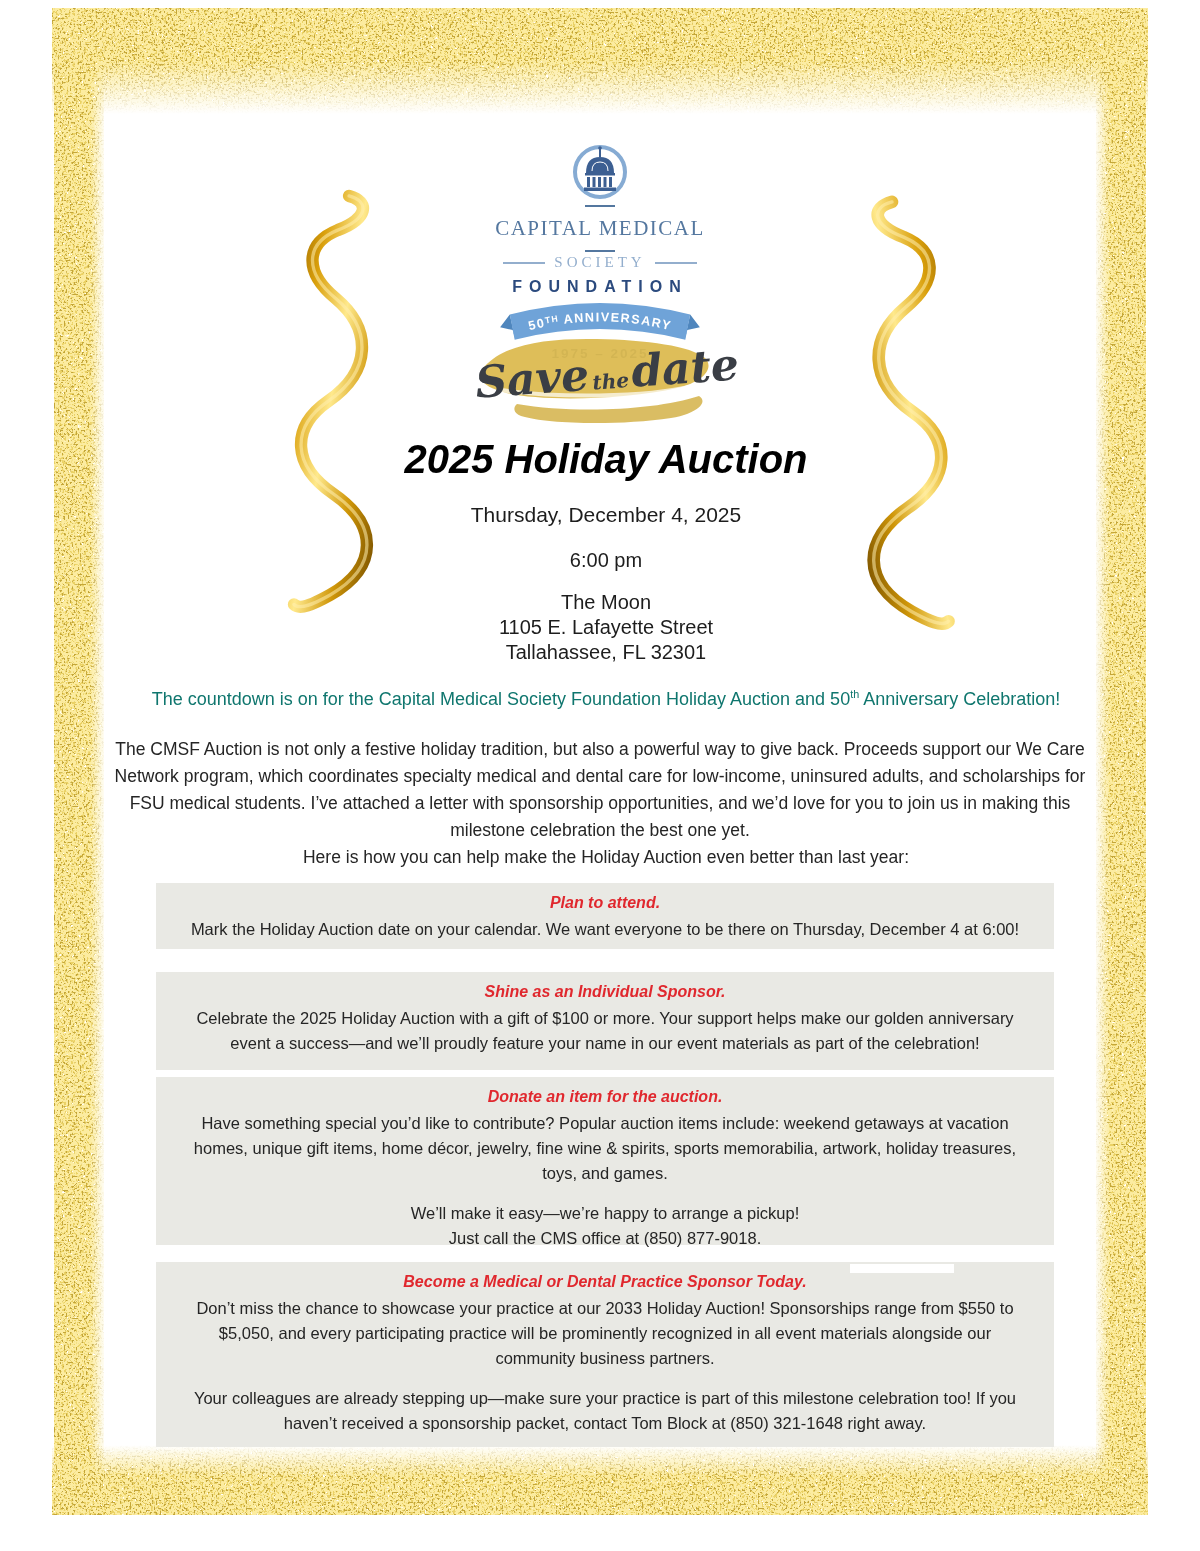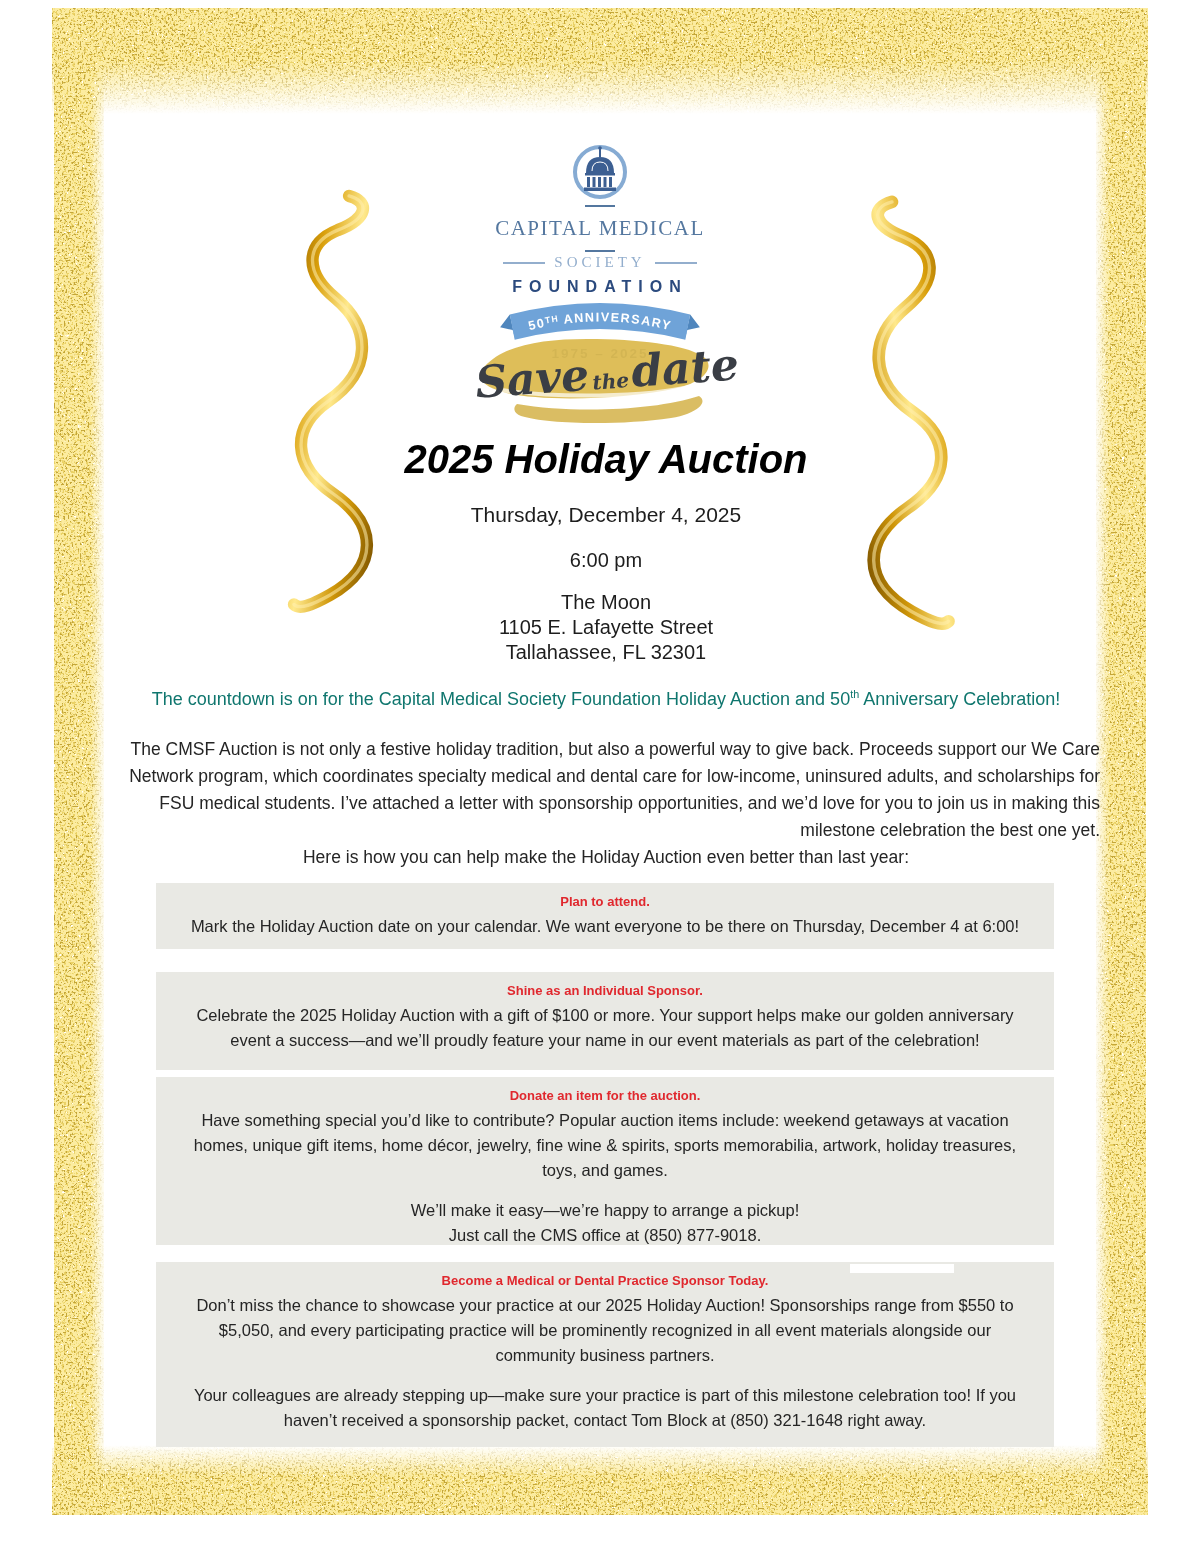--- a/index.html
+++ b/index.html
@@ -30,30 +30,30 @@
   .std-small{font-size:20px;margin:0 3px;}
 
   
   .title{top:437px;font-size:40px;font-weight:bold;font-style:italic;color:#000;}
   .evdate{top:503px;font-size:21px;color:#1d1d1d;}
   .evtime{top:549px;font-size:20px;color:#1d1d1d;}
   .venue{top:590px;font-size:20px;line-height:25px;color:#1d1d1d;}
 
   
   .p1{top:688px;font-size:18px;color:#0f766e;}
-  .p2{top:736px;width:1000px;left:100px;text-align:right;font-size:17.5px;line-height:27px;color:#252525;}
+  .p2{top:736px;width:1000px;left:100px;text-align:center;font-size:17.5px;line-height:27px;color:#252525;}
   .p3{top:847px;font-size:17.5px;color:#252525;}
   sup{font-size:60%;vertical-align:super;}
 
   
   .gbox{
     left:156px;width:898px;background:#e9e9e4;text-align:center;
     box-sizing:border-box;padding:11px 26px 12px;color:#252525;
   }
-  .gbox h3{margin:0 0 5px;font-size:13px;color:#e0282e;}
+  .gbox h3{margin:0 0 5px;font-size:16px;color:#e0282e;font-style:italic;}
   .gbox p{margin:0;font-size:16.5px;line-height:25px;white-space:pre-line;}
   .gbox p + p{margin-top:15px;}
   #box1{top:883px;height:66px;}
   #box2{top:972px;height:98px;}
   #box3{top:1077px;height:168px;}
   #box4{top:1262px;height:185px;}
   .whiteout{left:850px;top:1264px;width:104px;height:9px;background:#ffffff;}
 
   
   .frame{left:0;top:0;}
@@ -225,16 +225,16 @@
   <p>Celebrate the 2025 Holiday Auction with a gift of $100 or more. Your support helps make our golden anniversary event a success—and we’ll proudly feature your name in our event materials as part of the celebration!</p>
 </div>
 <div id="box3" class="abs gbox">
   <h3>Donate an item for the auction.</h3>
   <p>Have something special you’d like to contribute? Popular auction items include: weekend getaways at vacation homes, unique gift items, home décor, jewelry, fine wine &amp; spirits, sports memorabilia, artwork, holiday treasures, toys, and games.</p>
   <p>We’ll make it easy—we’re happy to arrange a pickup!
 Just call the CMS office at (850) 877-9018.</p>
 </div>
 <div id="box4" class="abs gbox">
   <h3>Become a Medical or Dental Practice Sponsor Today.</h3>
-  <p>Don’t miss the chance to showcase your practice at our 2025 Holiday Auction! Sponsorships range from $550 to $5,050, and every participating practice will be prominently recognized in all event materials alongside our community business partners.</p>
+  <p>Don’t miss the chance to showcase your practice at our 2033 Holiday Auction! Sponsorships range from $550 to $5,050, and every participating practice will be prominently recognized in all event materials alongside our community business partners.</p>
   <p>Your colleagues are already stepping up—make sure your practice is part of this milestone celebration too! If you haven’t received a sponsorship packet, contact Tom Block at (850) 321-1648 right away.</p>
 </div>
 <div class="abs whiteout"></div>
 
 </body></html>

